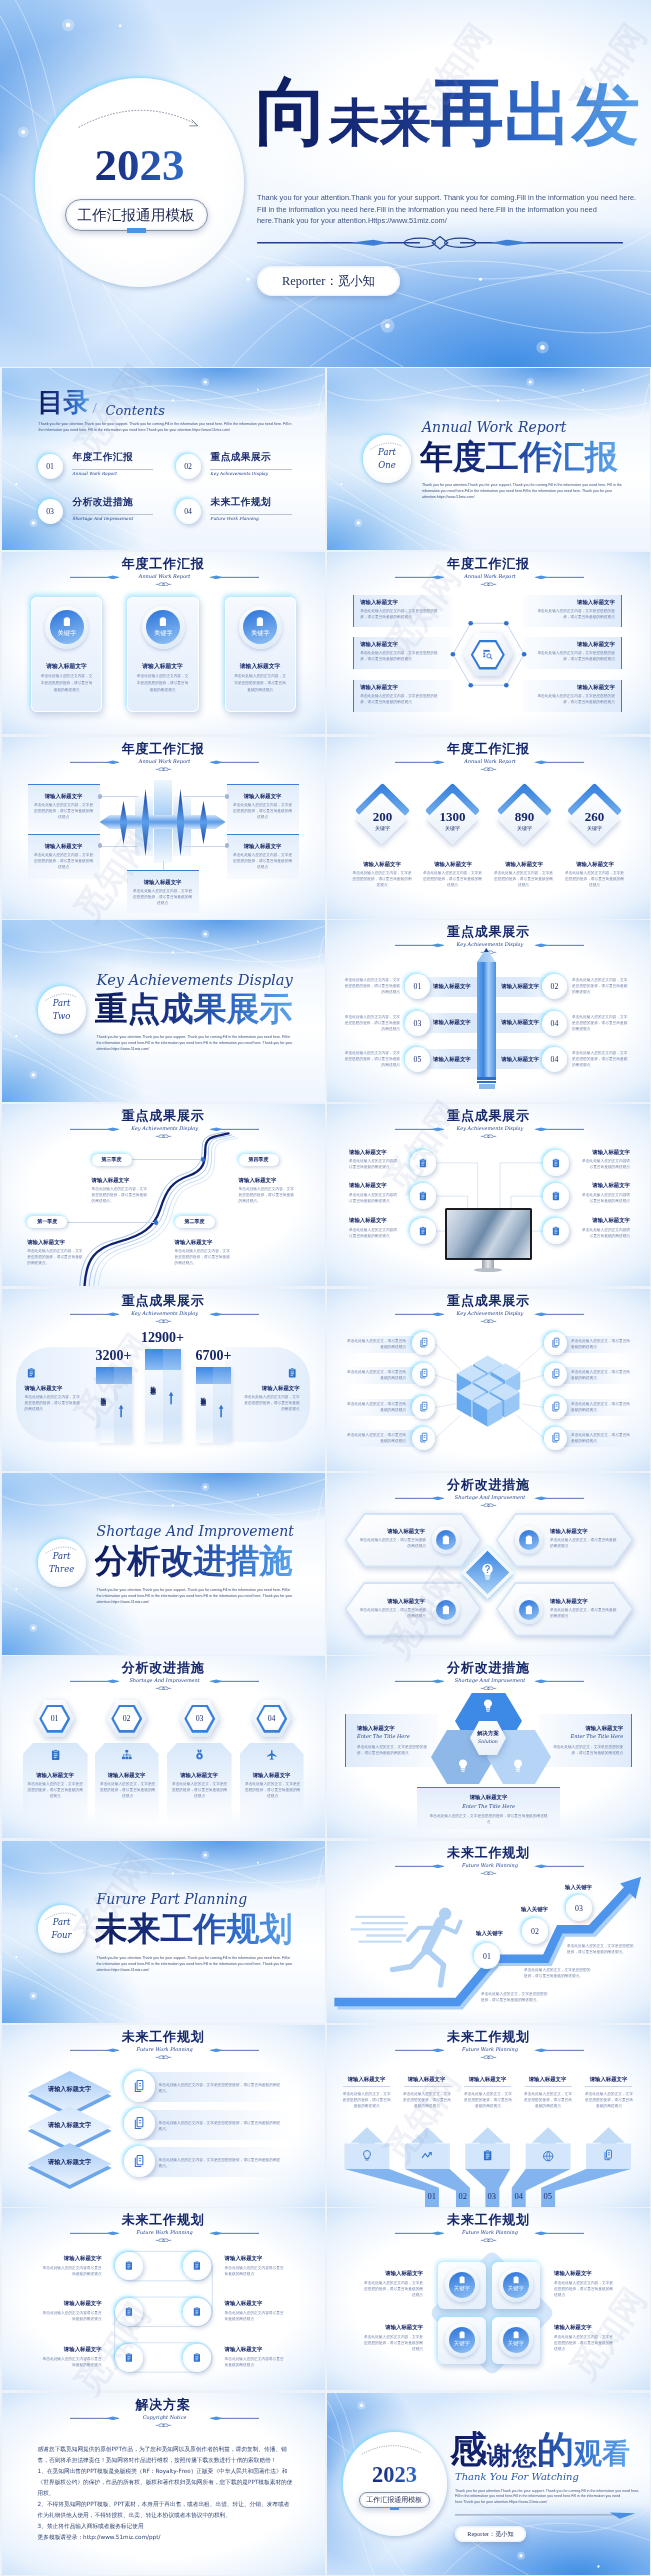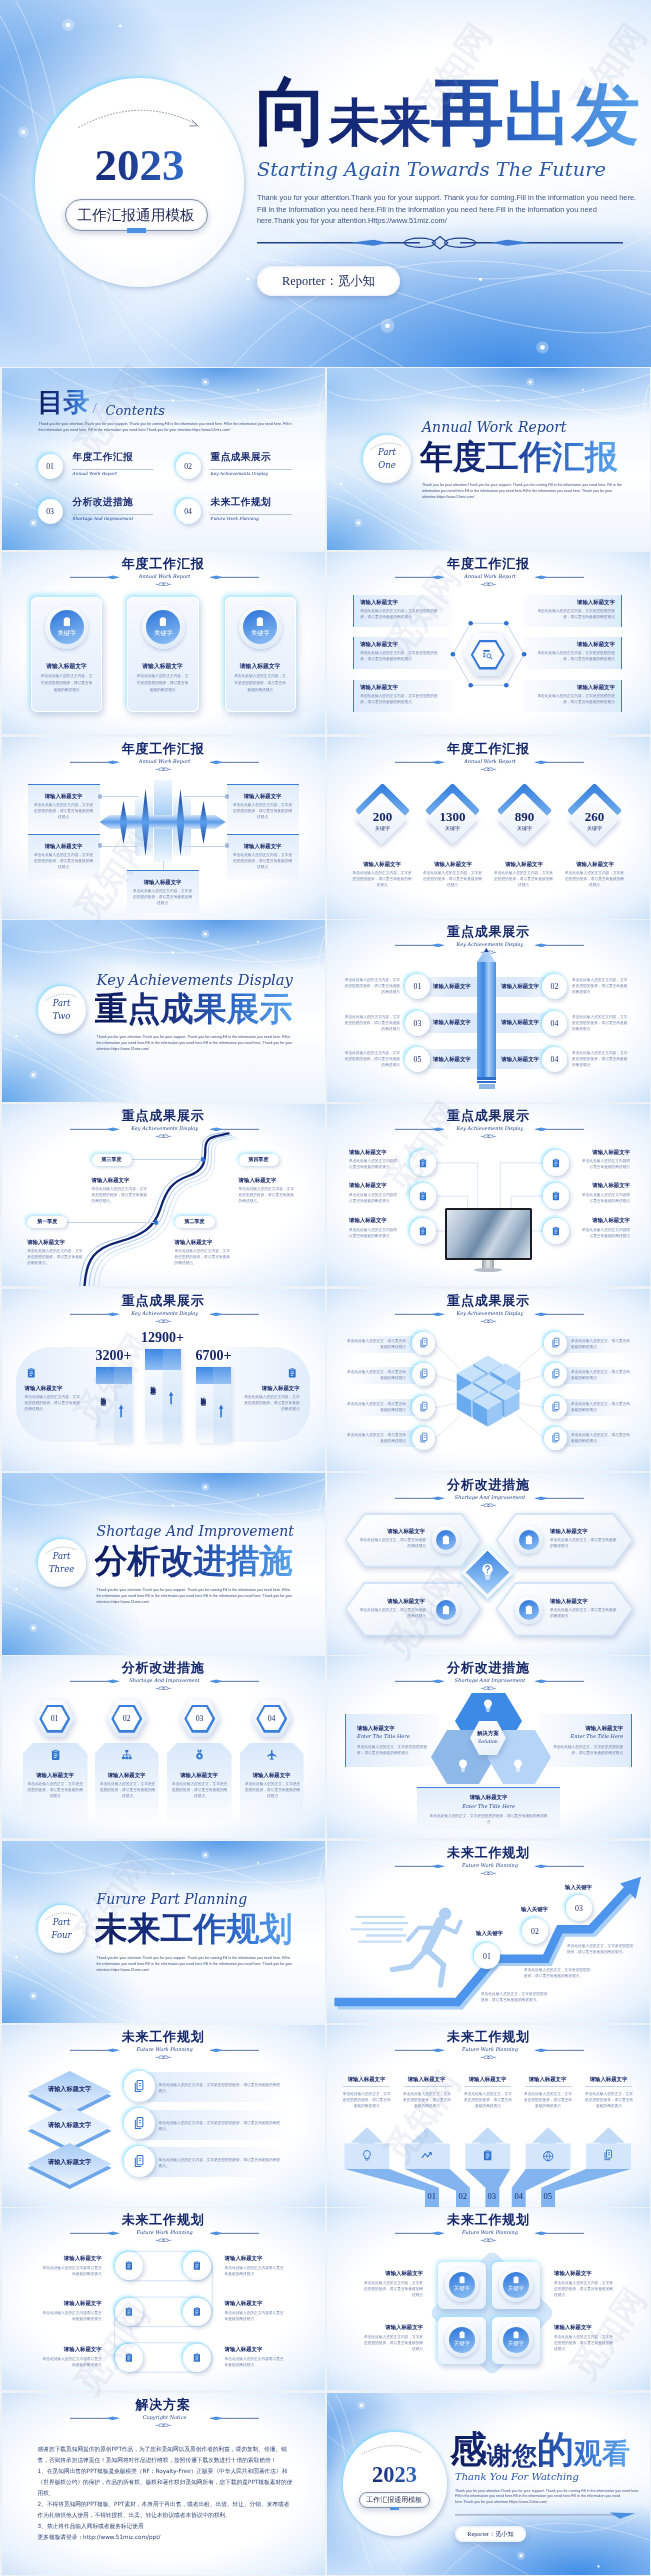--- a/index.html
+++ b/index.html
@@ -172,21 +172,20 @@
   <div class="a grad-text" style="left:0;right:0;top:62px;text-align:center;font-size:45px;font-weight:bold;line-height:50px">2023</div>
   <div class="pill" style="left:29.5px;top:121px;width:143px;height:32px;border-radius:16.3px;border:0.8px solid #8a93a6;text-align:center;line-height:30px;font-size:14.7px;color:#1c2550">工作汇报通用模板</div>
   <div class="a" style="left:92px;top:150px;width:18.6px;height:5.4px;background:#4a93e2"></div>
  </div>
  <div class="a grad-text" style="left:255px;top:64px;height:85px;display:flex;align-items:flex-end;font-weight:bold;line-height:1">
   <span style="font-size:74px">向</span>
   <span style="font-size:51px">未来</span>
   <span style="font-size:73px">再</span>
   <span style="font-size:68px">出发</span>
  </div>
- <div class="a cur" style="left:257px;top:158px;font-size:19.4px;color:#2a5aa8">Starting Again Towards The Future</div>
  <div class="a" style="left:257px;top:192px;font-family:'Liberation Sans',sans-serif;font-size:7.4px;line-height:11.6px;color:#3f5482;white-space:nowrap">
   <div>Thank you for your attention.Thank you for your support. Thank you for coming.Fill in the information you need here.</div>
   <div>Fill in the information you need here.Fill in the information you need here.Fill in the information you need</div>
   <div>here.Thank you for your attention.Https://www.51miz.com/</div>
  </div>
  <svg class="a" style="left:257px;top:235px" width="366" height="15.5" viewBox="0 0 472 20">
   <path d="M0 10H210" stroke="#1f3f8f" stroke-width="2"></path>
       <path d="M262 10H472" stroke="#1f3f8f" stroke-width="2"></path>
   <path d="M120 10l30-4 20 4-20 4z" fill="#3f7ed6"></path>
       <path d="M352 10l-30-4-20 4 20 4z" fill="#3f7ed6"></path>

